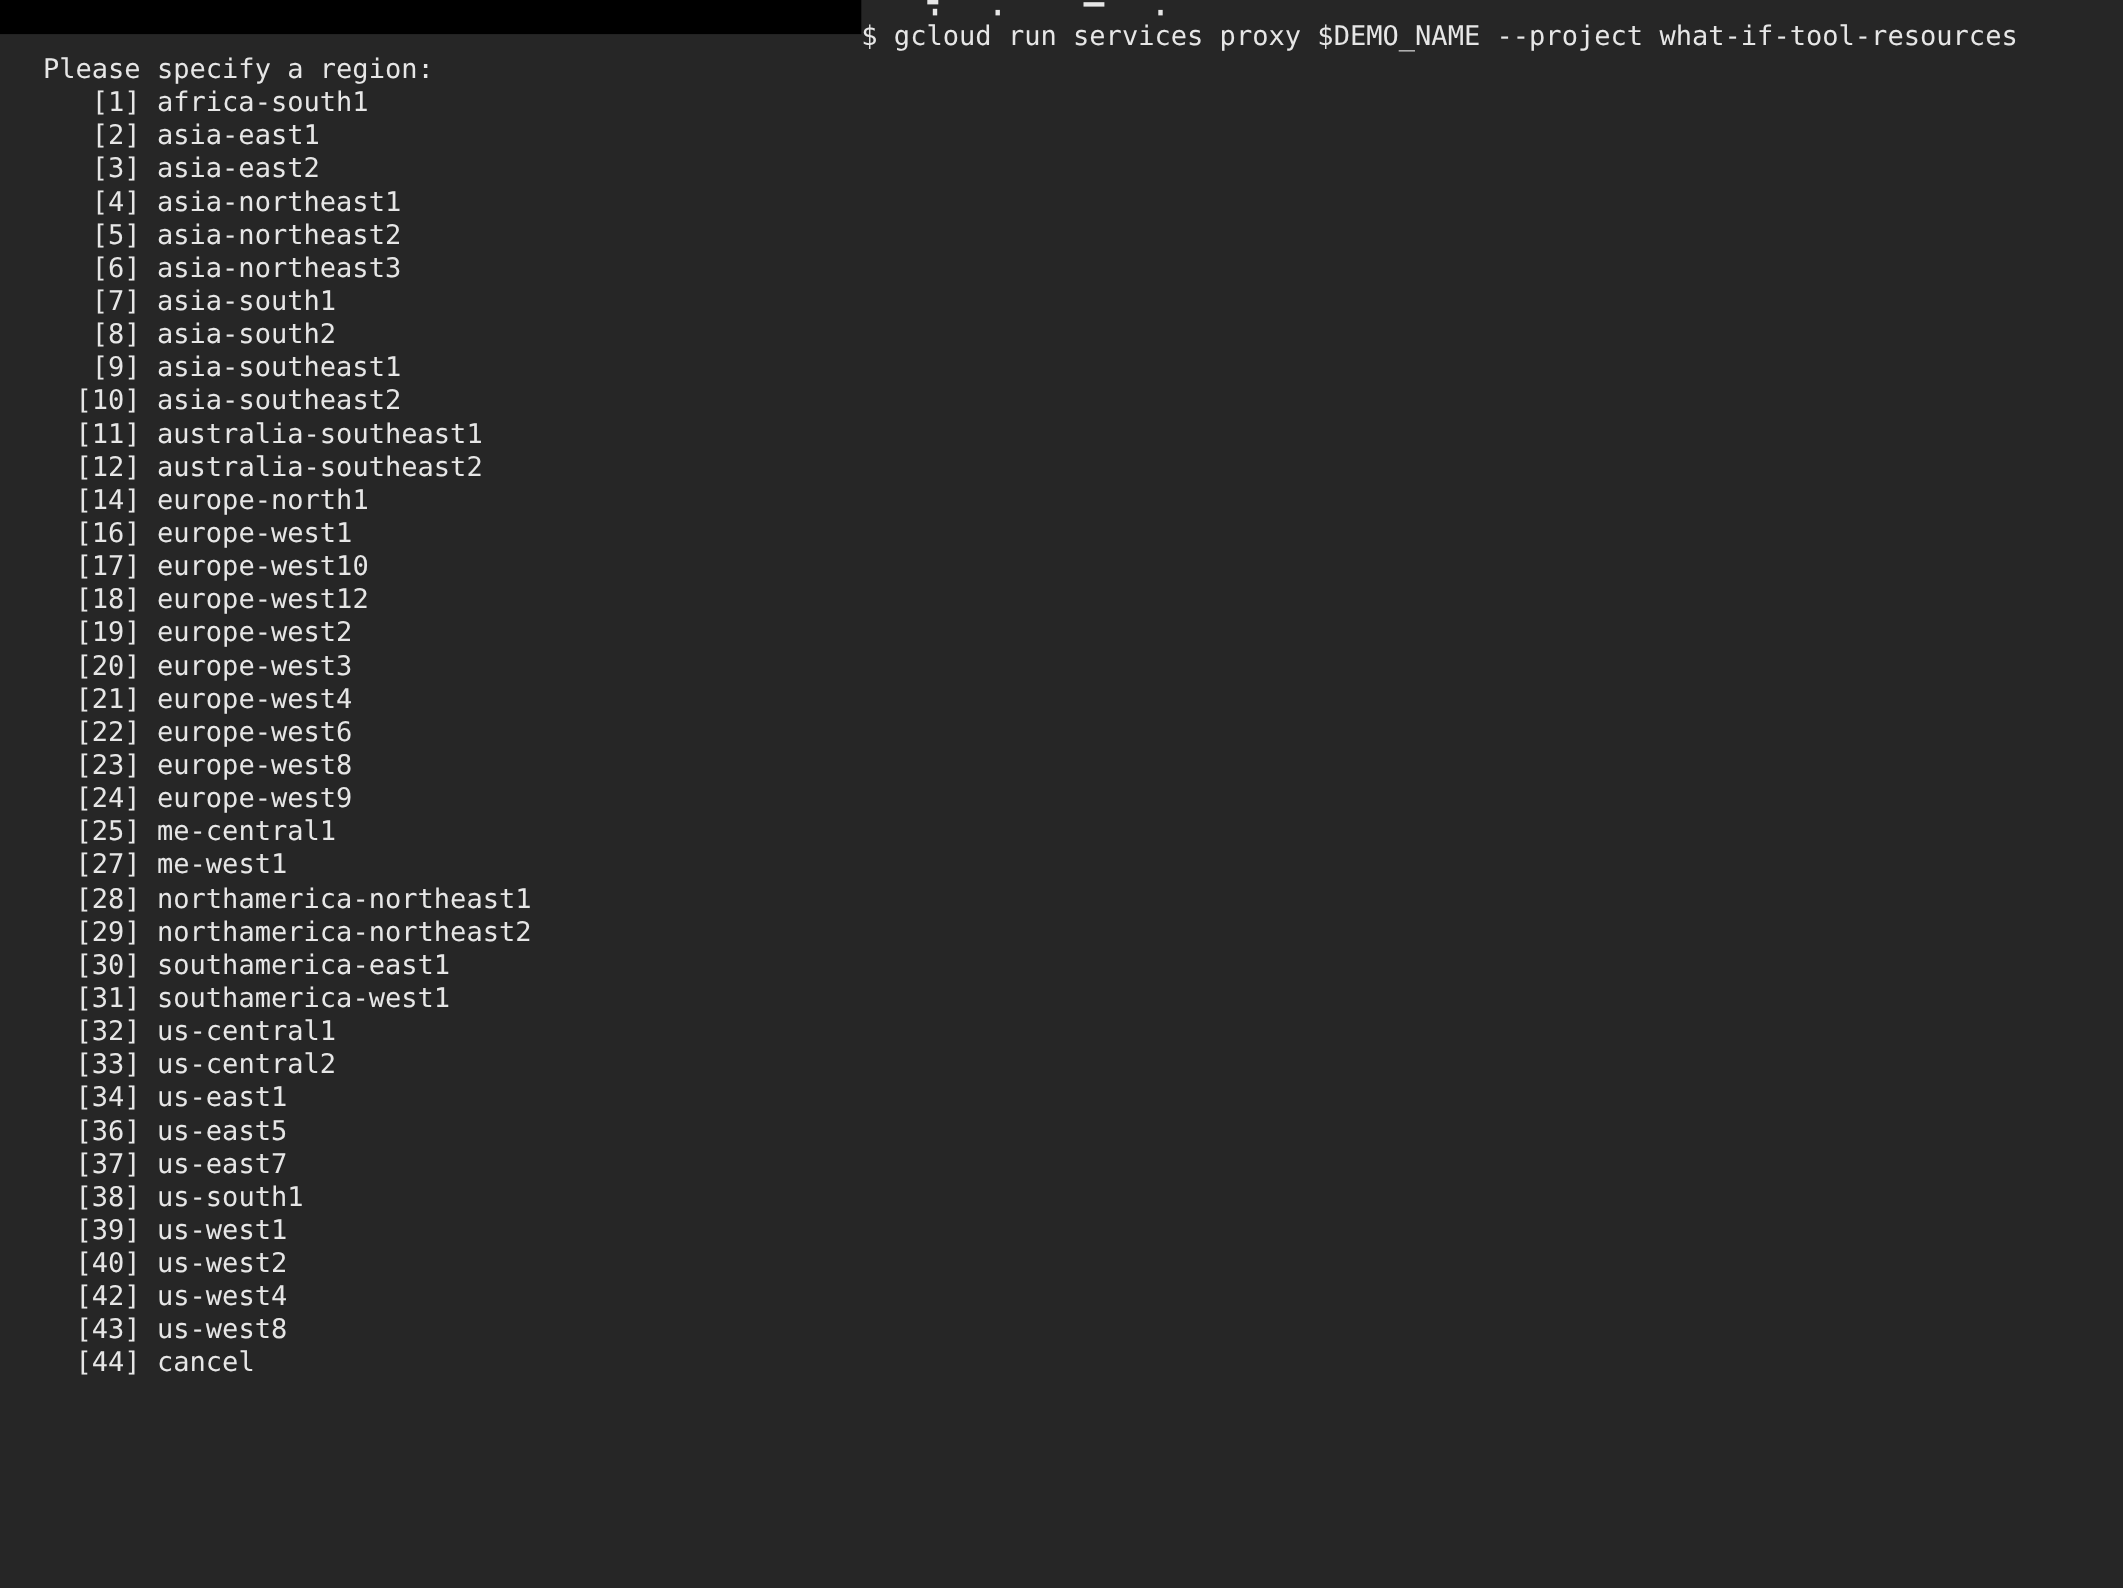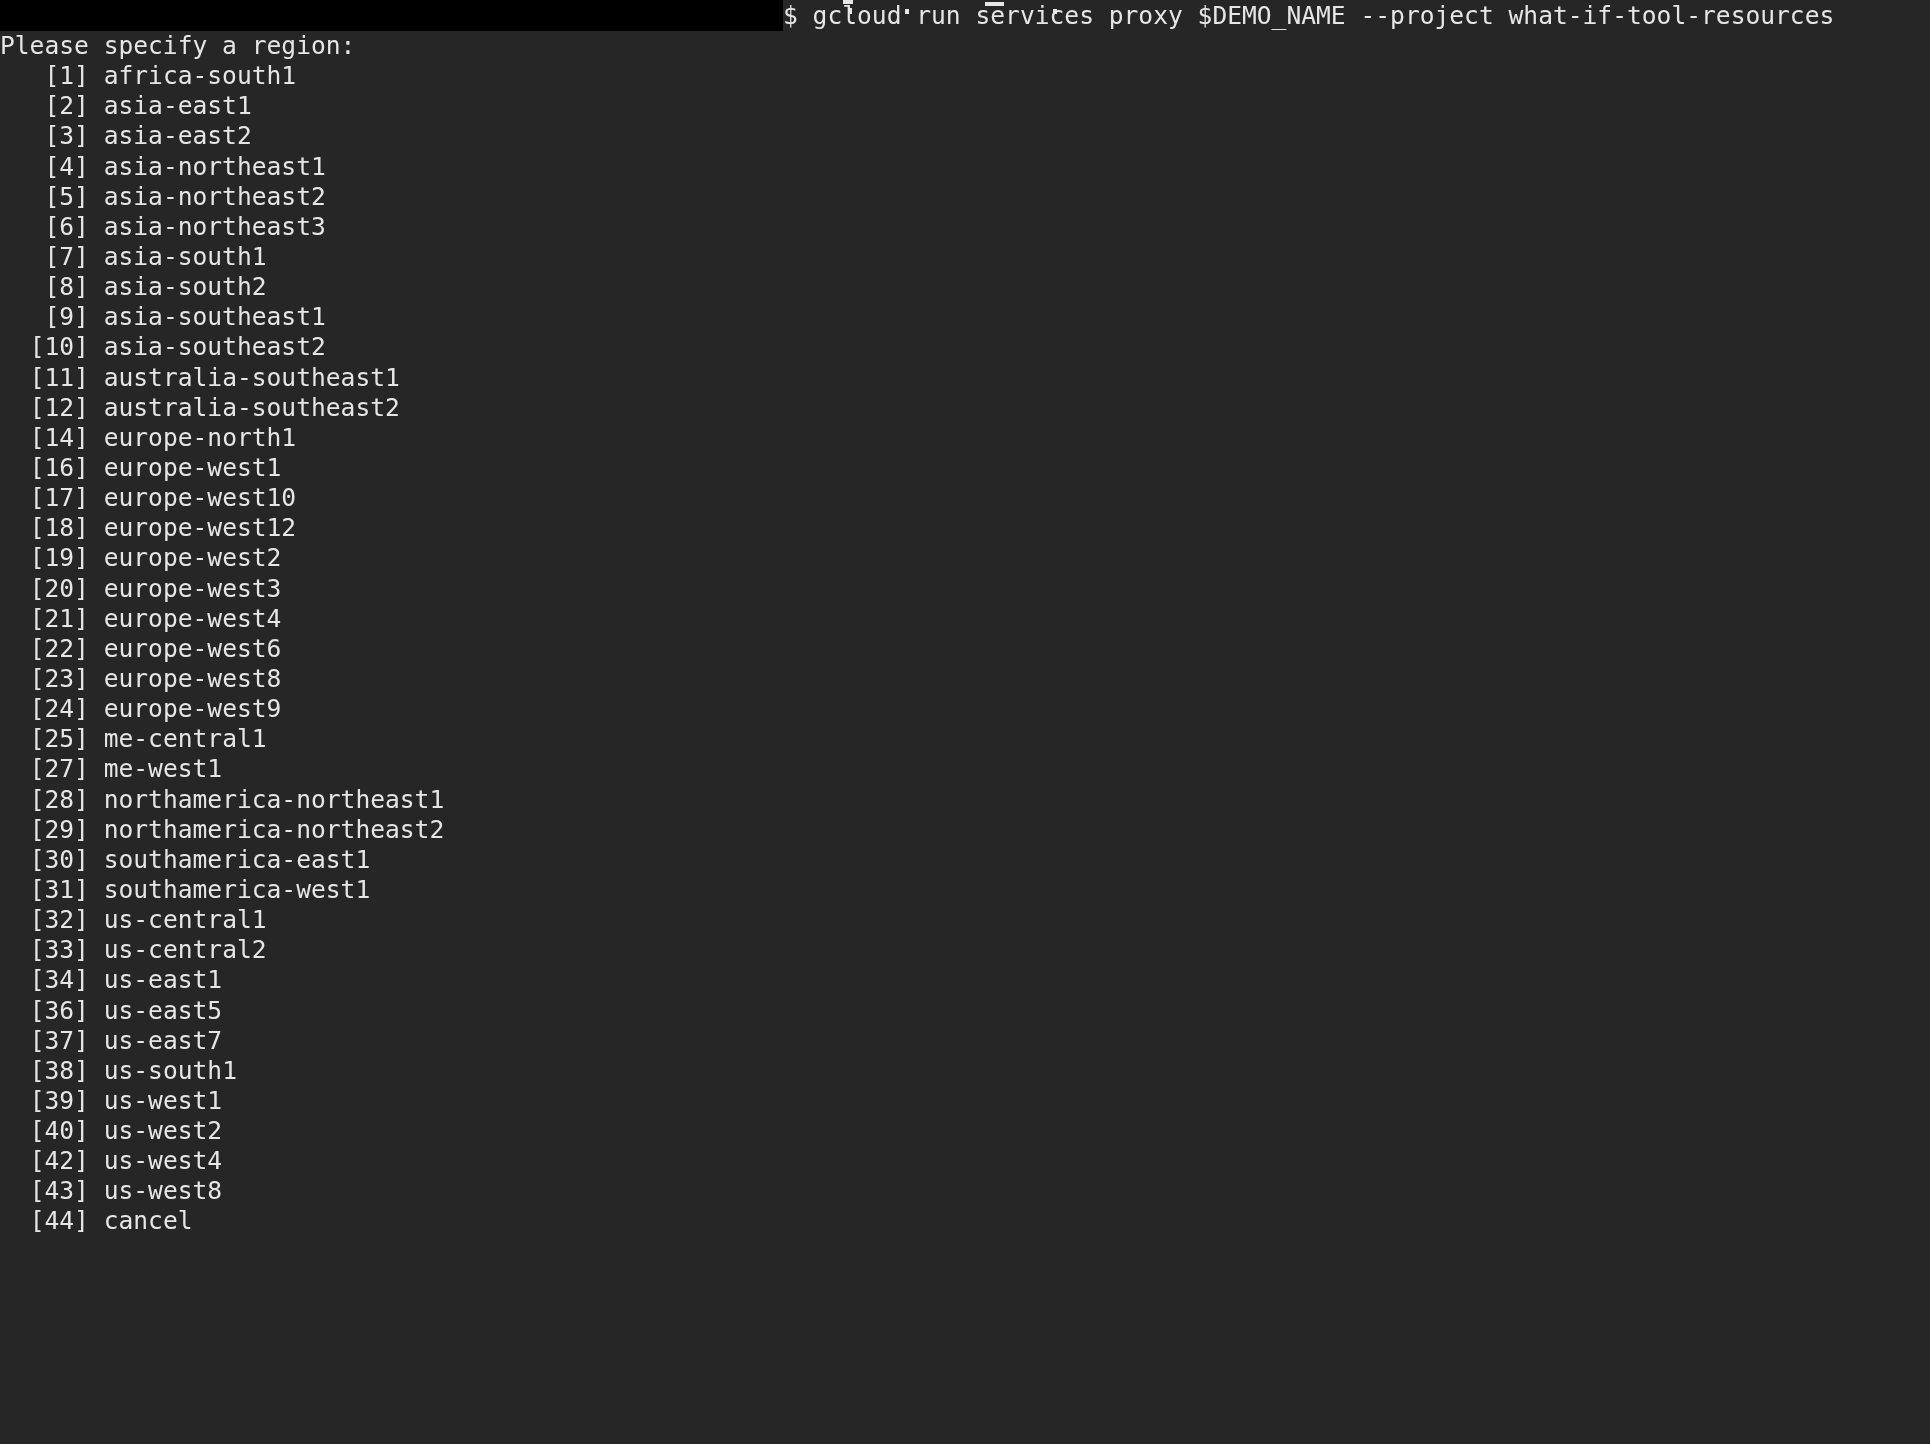--- a/index.html
+++ b/index.html
@@ -42,31 +42,32 @@
   
   .clip-frag {
     position: absolute;
     background: #e6e6e6;
     z-index: 1;
   }
 
   .term-lines {
     position: absolute;
     left: 0;
-    top: 0;
+    top: 17px;
     width: 1930px;
     z-index: 2;
   }
 
   .line {
     display: block;
     white-space: pre;
     height: 30.15px;
     line-height: 30.15px;
     font-size: 24.6px;
+    padding-left: 39px;
   }
 
   
   .line.cmd {
     padding-left: 783px;
     height: 31px;
     line-height: 31px;
   }
 
   .prompt-line {

